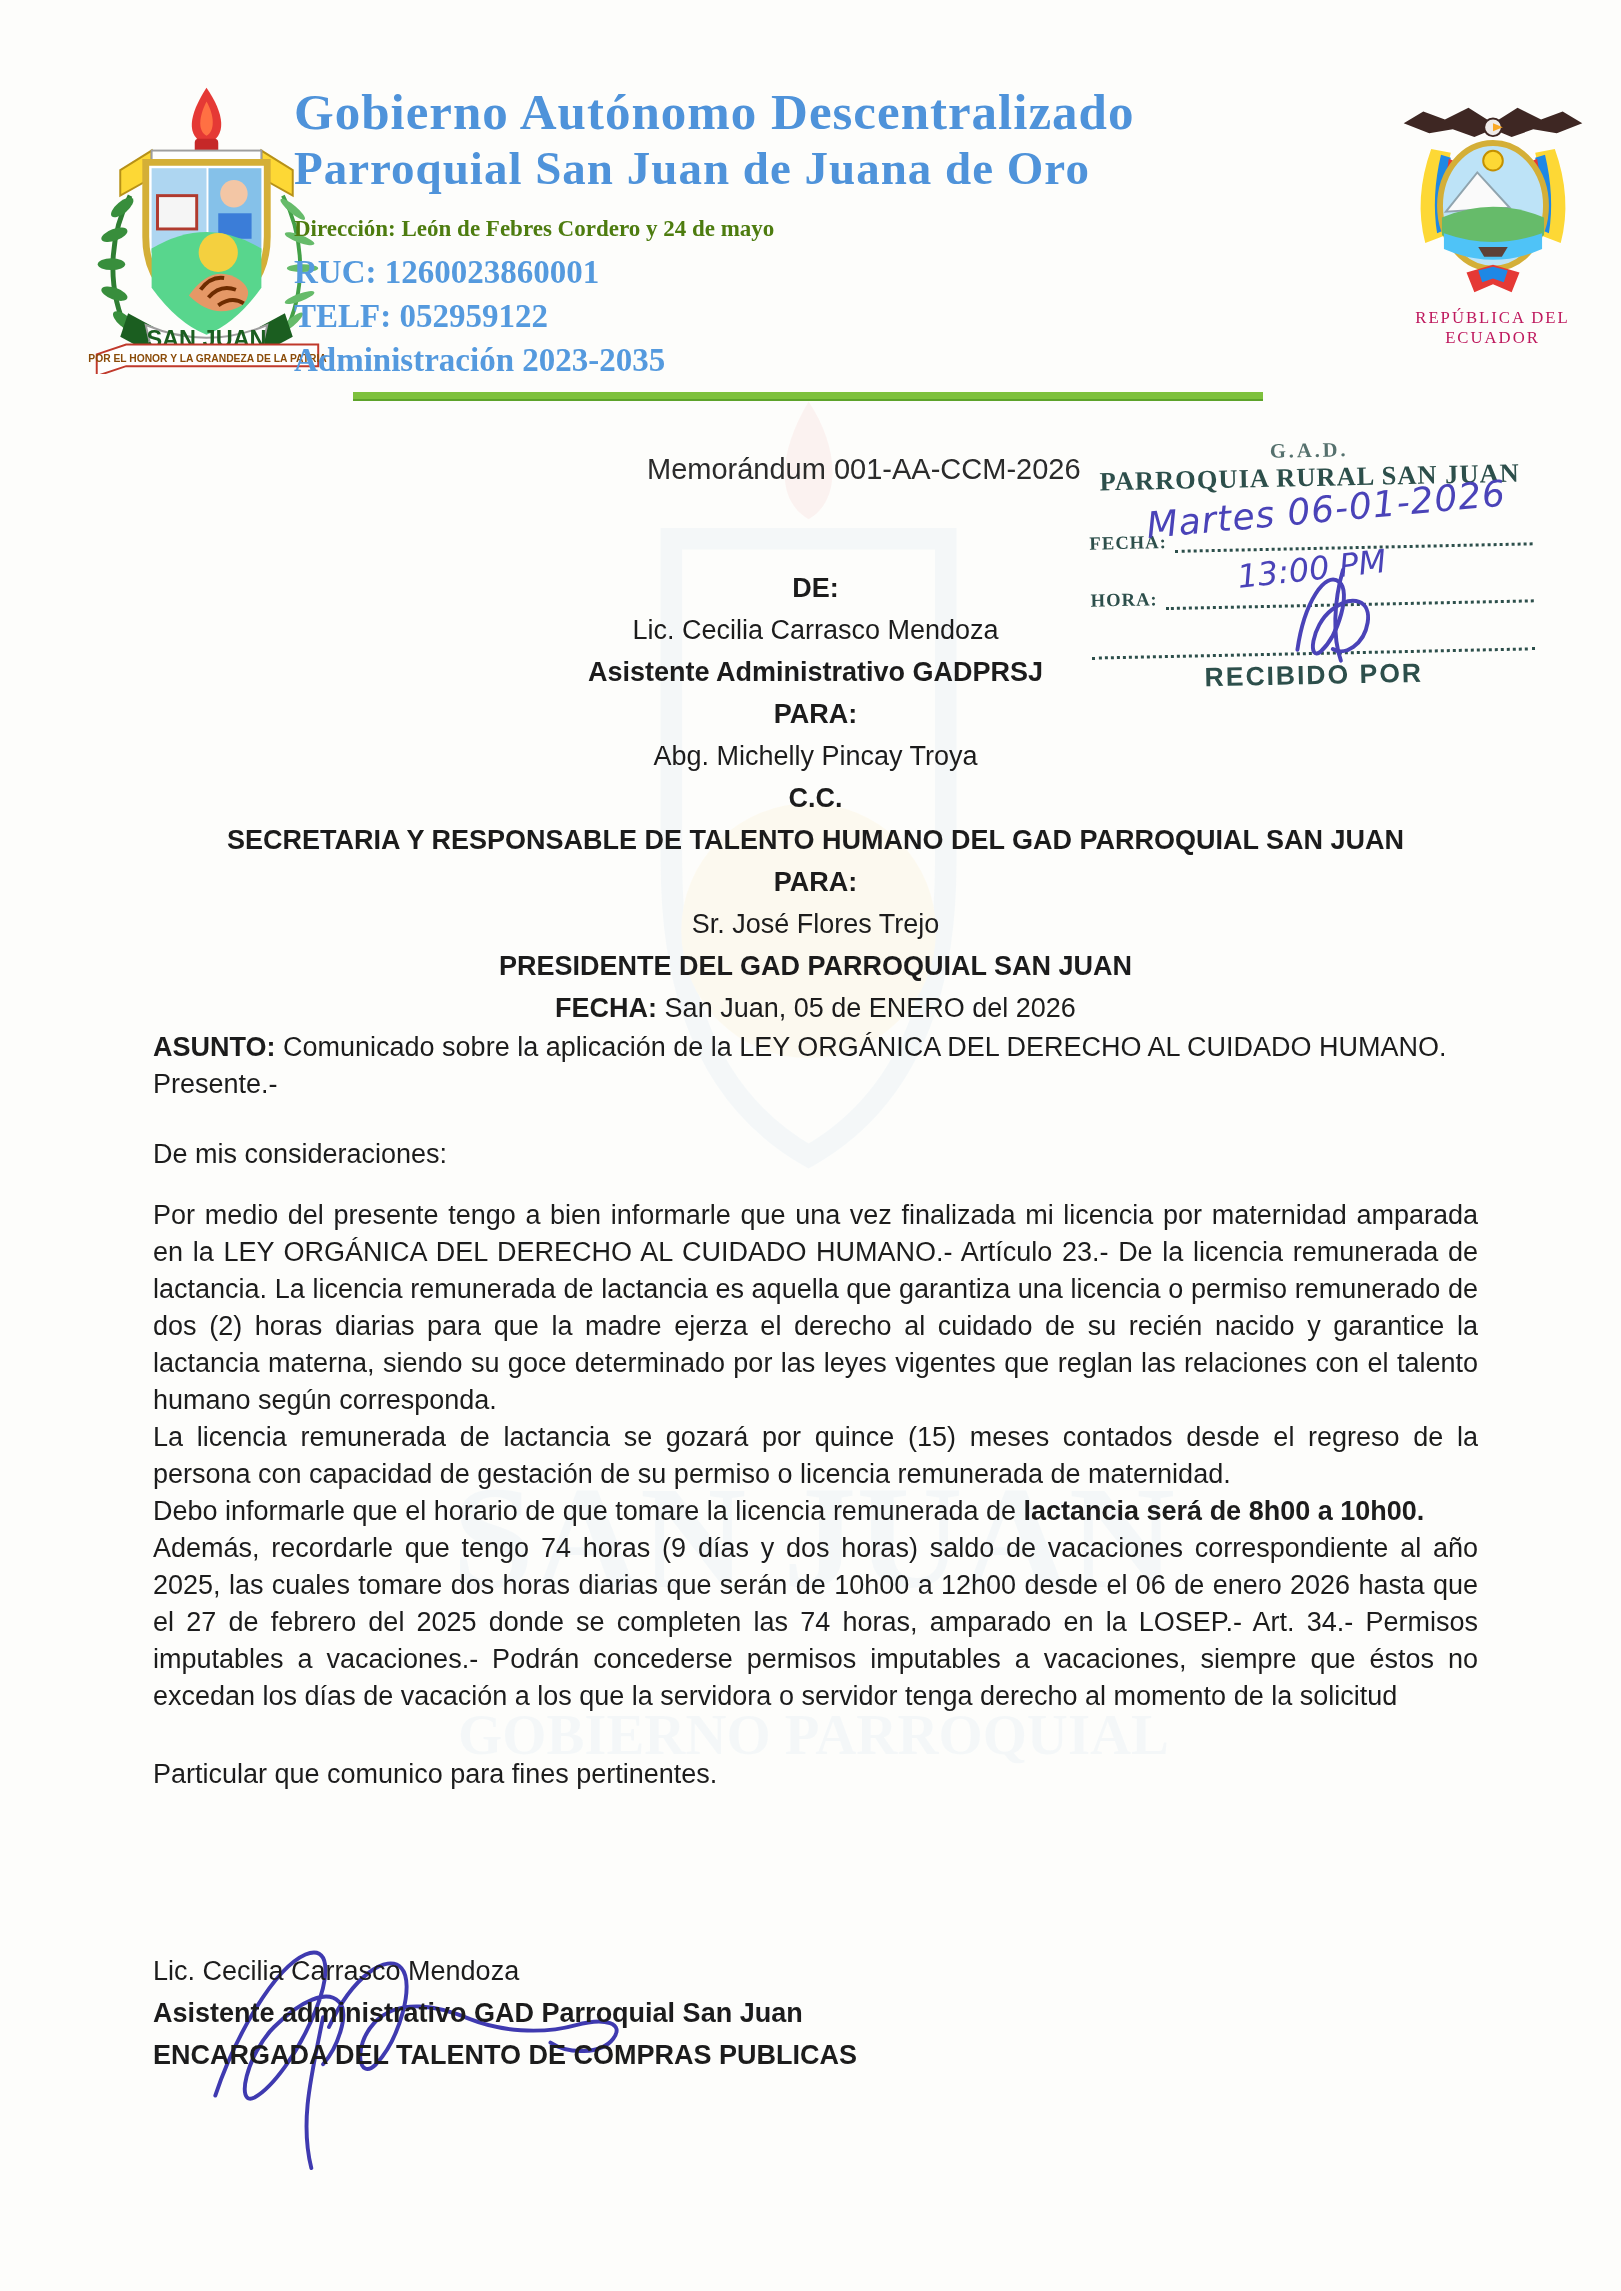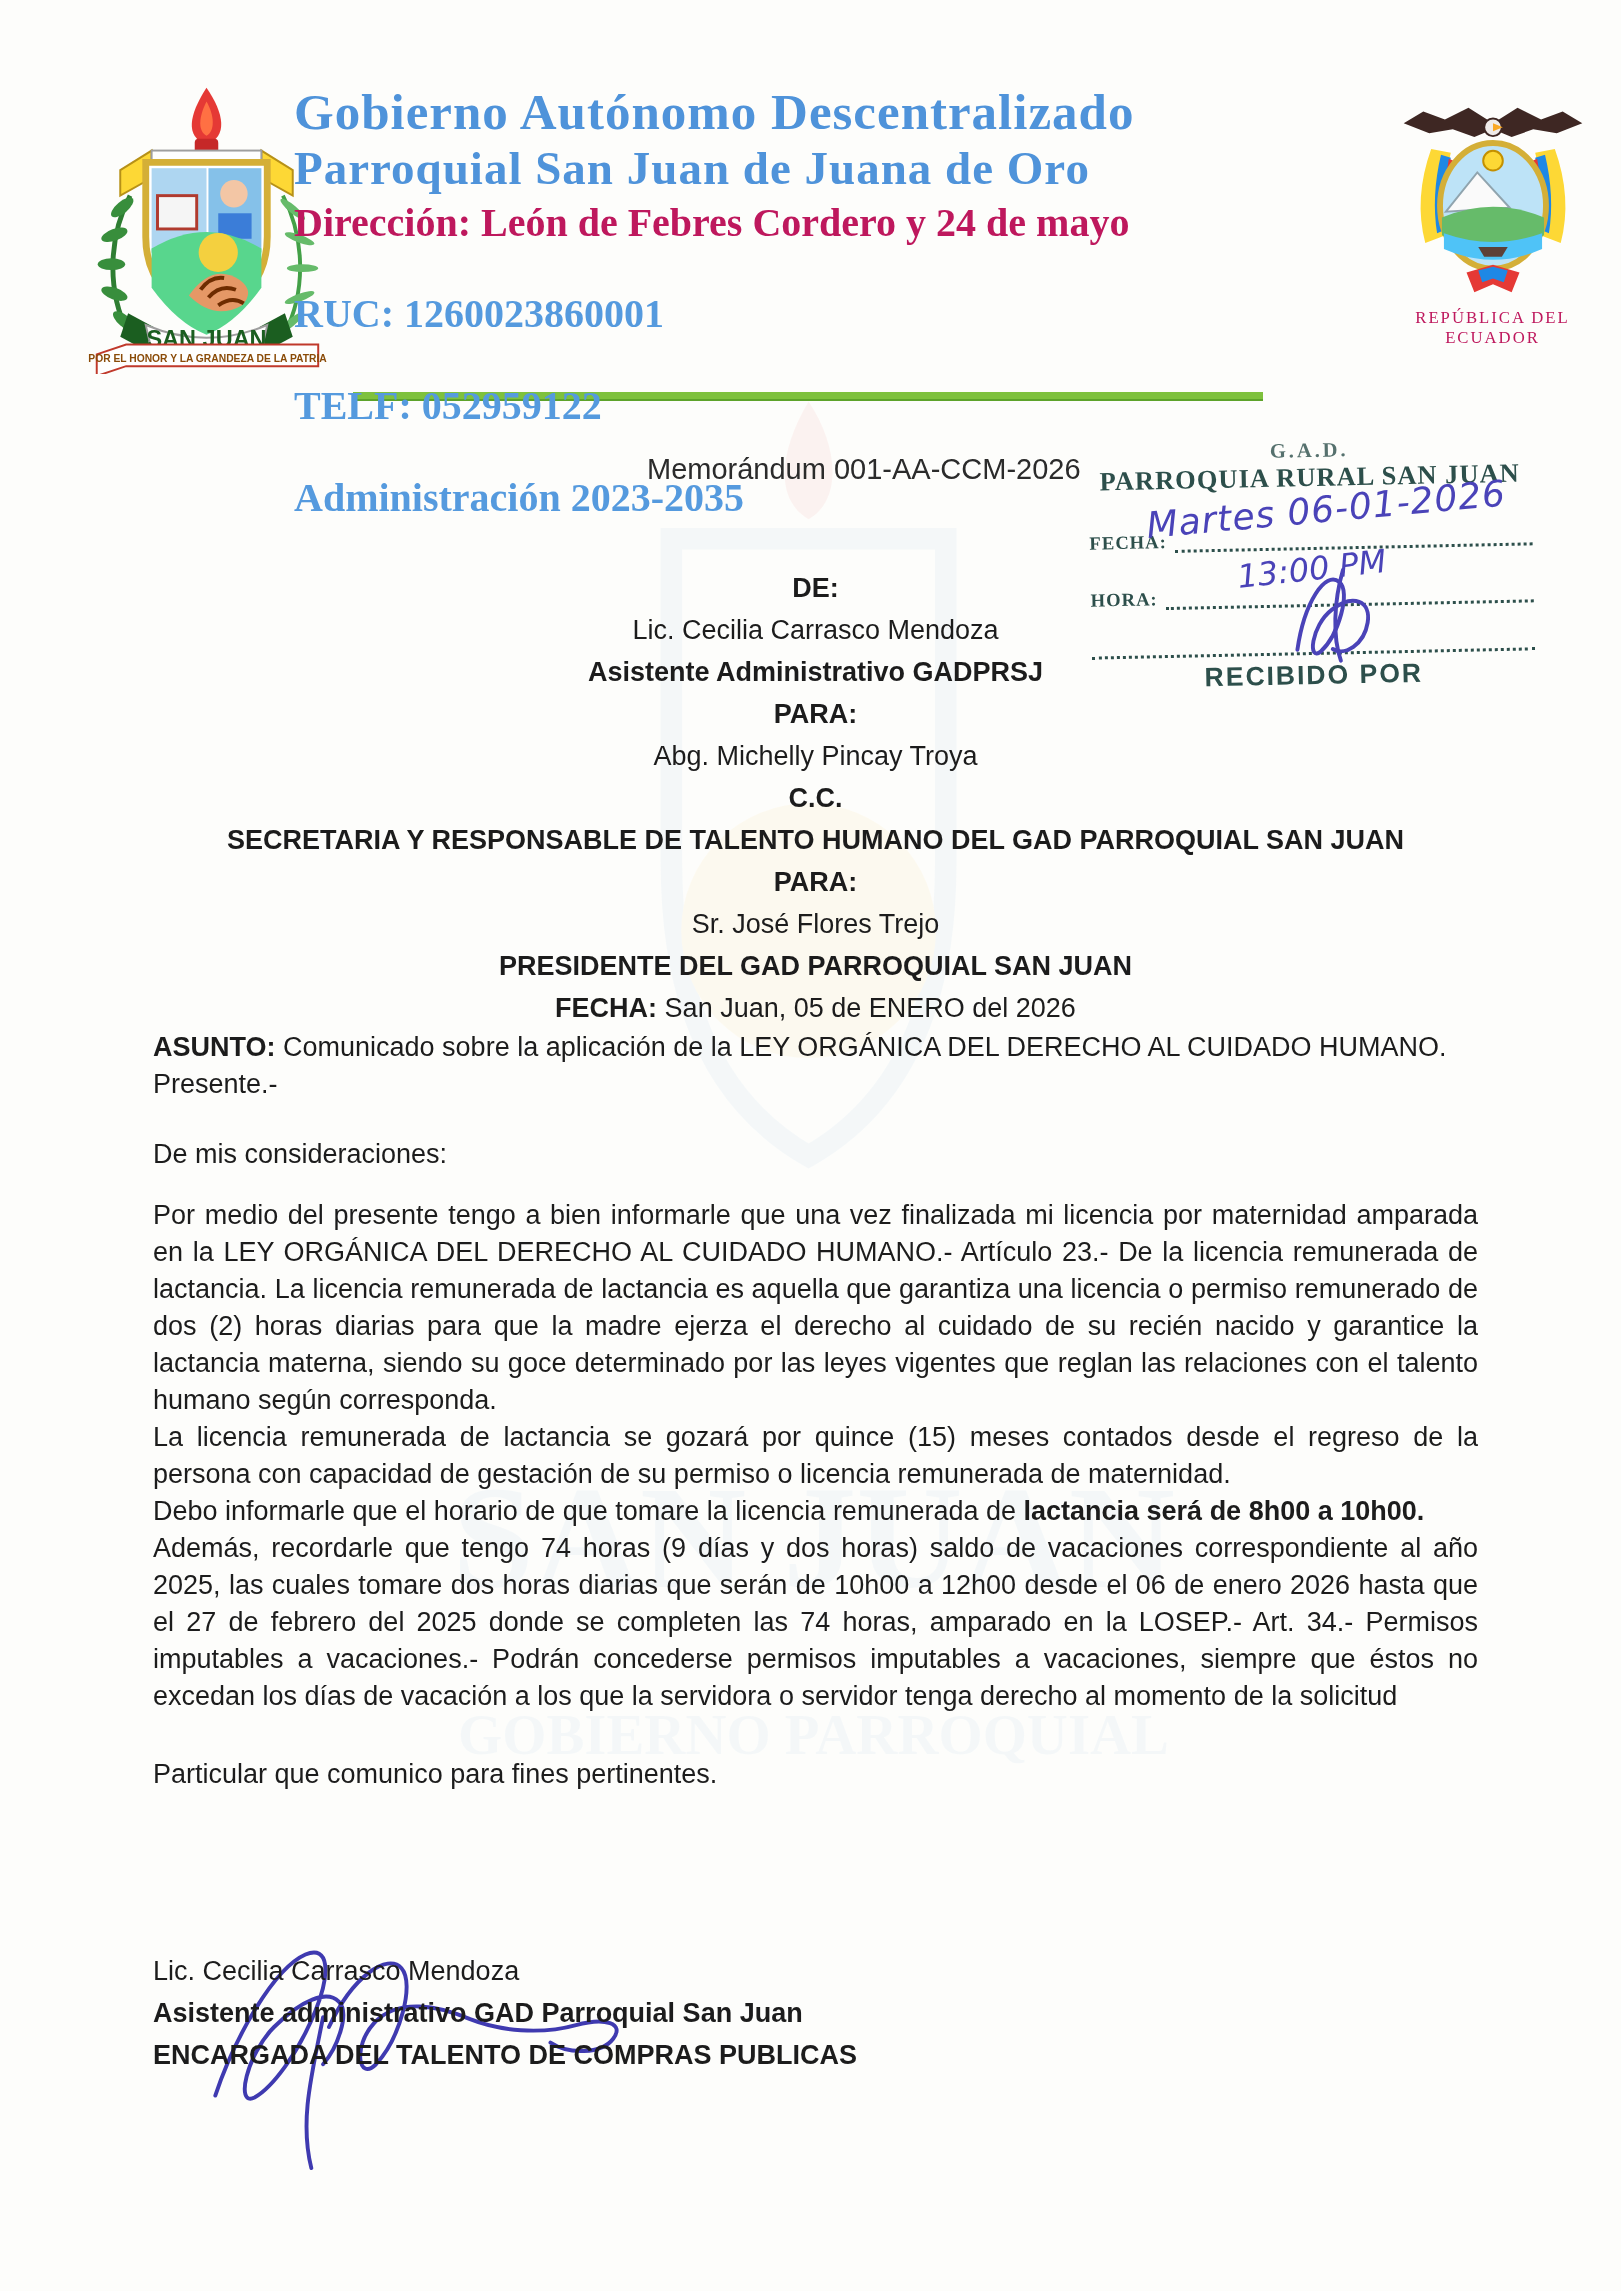--- a/index.html
+++ b/index.html
@@ -15,22 +15,22 @@
   
   .hdr-center{
     position:absolute;left:294px;top:84px;width:1039px;
     text-align:left;
     font-family:"Liberation Serif", serif;
     font-weight:bold;
     color:#4f93da;
   }
   .hdr-t1{font-size:51px;line-height:57px;letter-spacing:1px;}
   .hdr-t2{font-size:47px;line-height:55px;letter-spacing:1px;}
-  .hdr-addr{font-size:40px;line-height:43px;margin-top:5px;color:#be185d;}
-  .hdr-ruc,.hdr-tel,.hdr-adm{font-size:40px;line-height:44px;color:#559ade;margin-top:48px;}
+  .hdr-addr{font-size:23px;line-height:43px;margin-top:11px;color:#4d7c0f;}
+  .hdr-ruc,.hdr-tel,.hdr-adm{font-size:33px;line-height:44px;color:#559ade;}
   .hdr-divider{
     position:absolute;left:353px;top:392px;width:910px;height:6.9px;
     background:#7ec13d;border-bottom:2px solid #5da32a;
   }
   .crest-left{position:absolute;left:71px;top:80px;width:271px;height:294px;}
   .crest-right{position:absolute;left:1380px;top:90px;width:225px;height:233px;text-align:center;}
   .crest-right-caption{
     margin-top:3.9px;font-family:"Liberation Serif", serif;
     font-size:16.7px;letter-spacing:2px;color:#be185d;
   }

